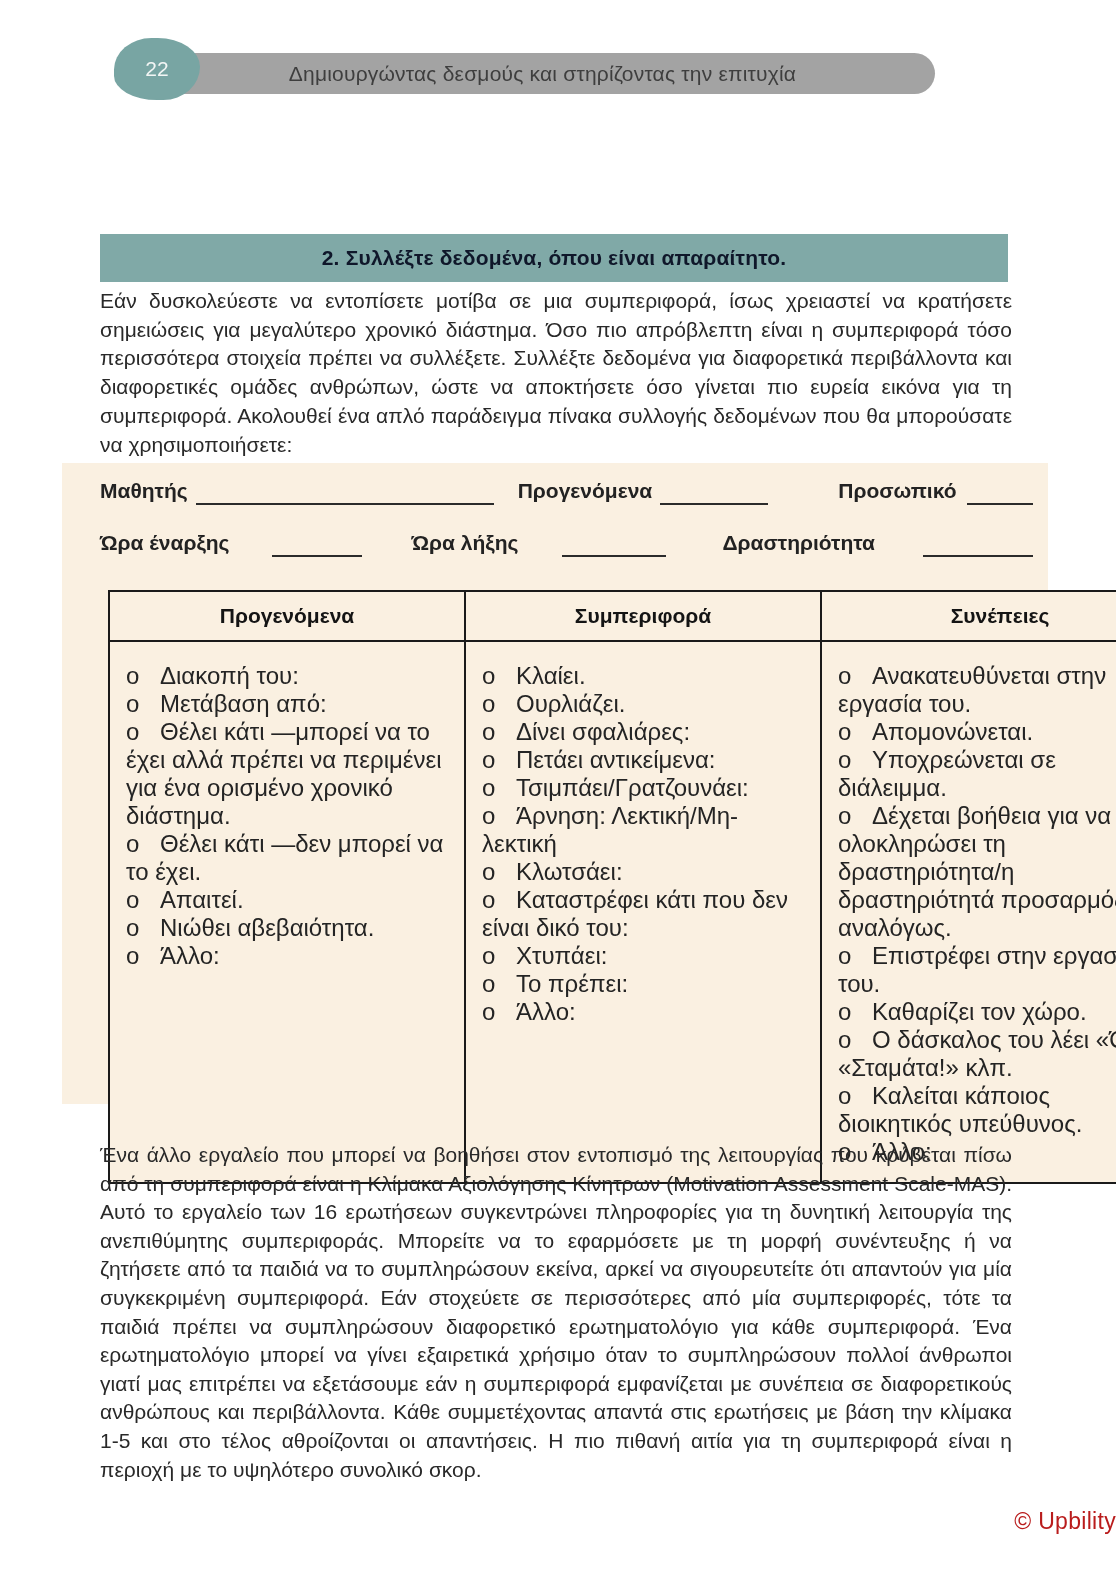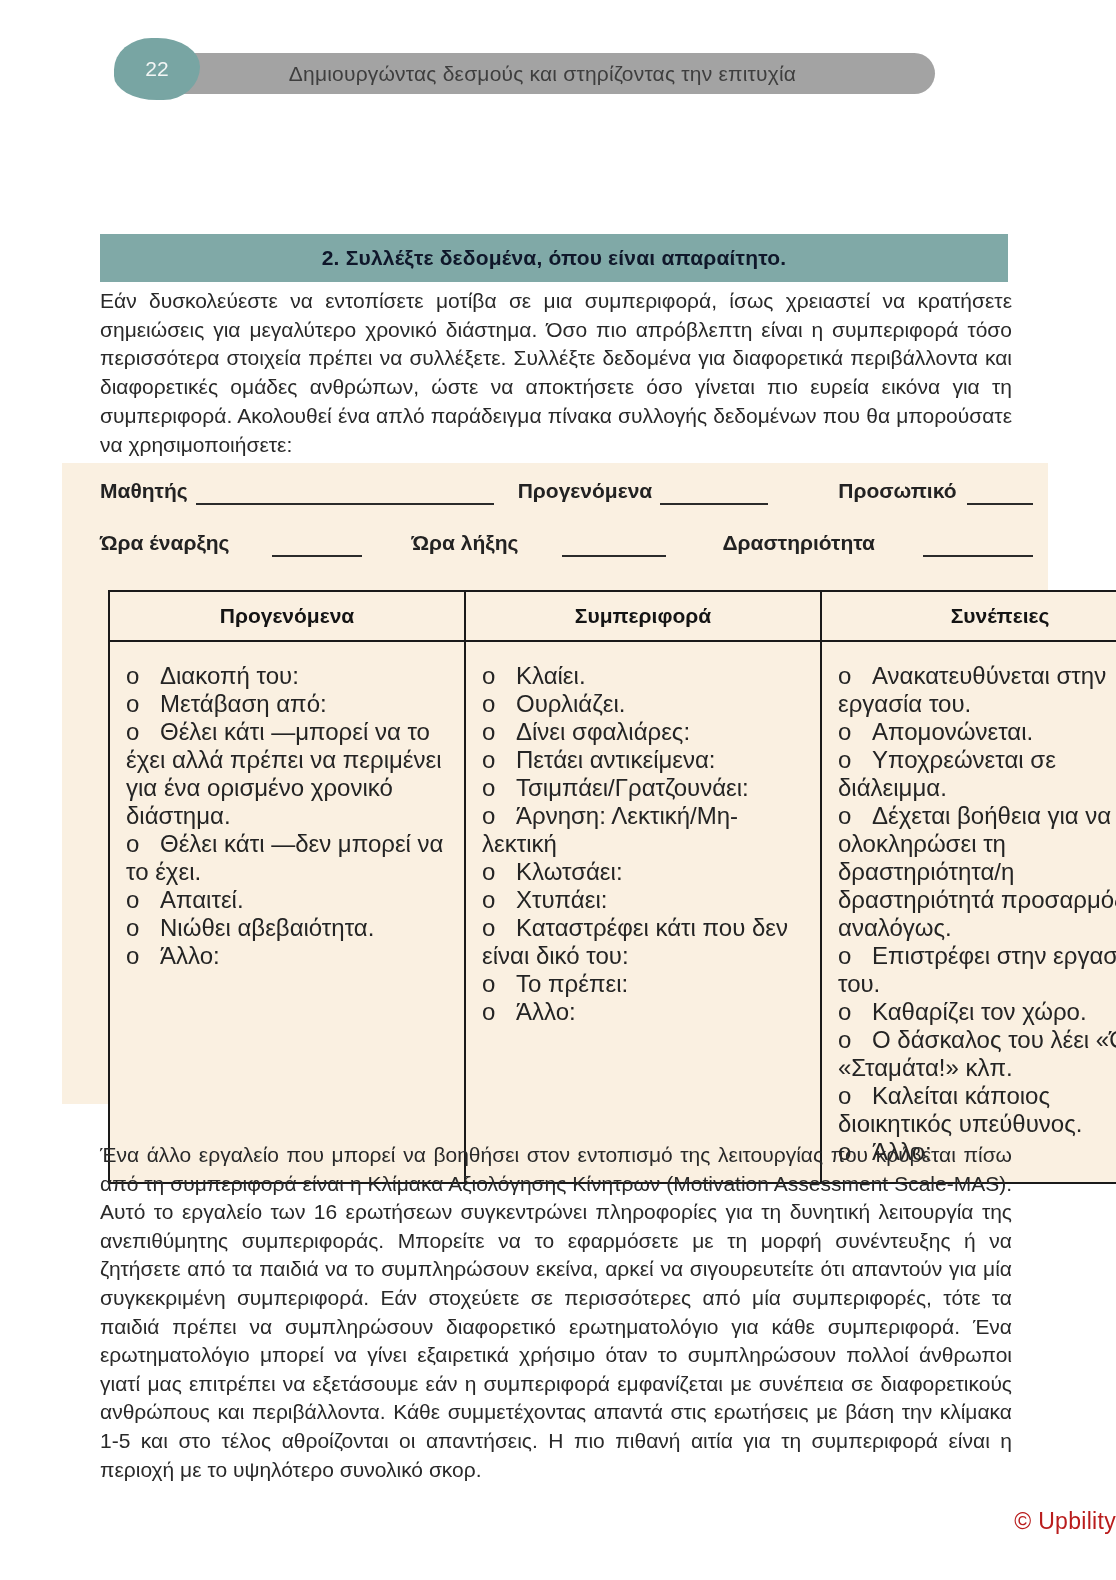--- a/index.html
+++ b/index.html
@@ -145,22 +145,22 @@
           <div class="t-item"><span class="marker">o</span><span>Άλλο:</span></div>
         </div>
       <div class="abc-cell">
           <div class="t-item"><span class="marker">o</span><span>Κλαίει.</span></div>
           <div class="t-item"><span class="marker">o</span><span>Ουρλιάζει.</span></div>
           <div class="t-item"><span class="marker">o</span><span>Δίνει σφαλιάρες:</span></div>
           <div class="t-item"><span class="marker">o</span><span>Πετάει αντικείμενα:</span></div>
           <div class="t-item"><span class="marker">o</span><span>Τσιμπάει/Γρατζουνάει:</span></div>
           <div class="t-item"><span class="marker">o</span><span>Άρνηση: Λεκτική/Μη-λεκτική</span></div>
           <div class="t-item"><span class="marker">o</span><span>Κλωτσάει:</span></div>
+          <div class="t-item"><span class="marker">o</span><span>Καταστρέφει κάτι που δεν είναι δικό του:</span></div>
           <div class="t-item"><span class="marker">o</span><span>Χτυπάει:</span></div>
-          <div class="t-item"><span class="marker">o</span><span>Καταστρέφει κάτι που δεν είναι δικό του:</span></div>
           <div class="t-item"><span class="marker">o</span><span>Το πρέπει:</span></div>
           <div class="t-item"><span class="marker">o</span><span>Άλλο:</span></div>
         </div>
       <div class="abc-cell">
           <div class="t-item"><span class="marker">o</span><span>Ανακατευθύνεται στην εργασία του.</span></div>
           <div class="t-item"><span class="marker">o</span><span>Απομονώνεται.</span></div>
           <div class="t-item"><span class="marker">o</span><span>Υποχρεώνεται σε διάλειμμα.</span></div>
           <div class="t-item"><span class="marker">o</span><span>Δέχεται βοήθεια για να ολοκληρώσει τη δραστηριότητα/η δραστηριότητά προσαρμόζεται αναλόγως.</span></div>
           <div class="t-item"><span class="marker">o</span><span>Επιστρέφει στην εργασία του.</span></div>
           <div class="t-item"><span class="marker">o</span><span>Καθαρίζει τον χώρο.</span></div>

